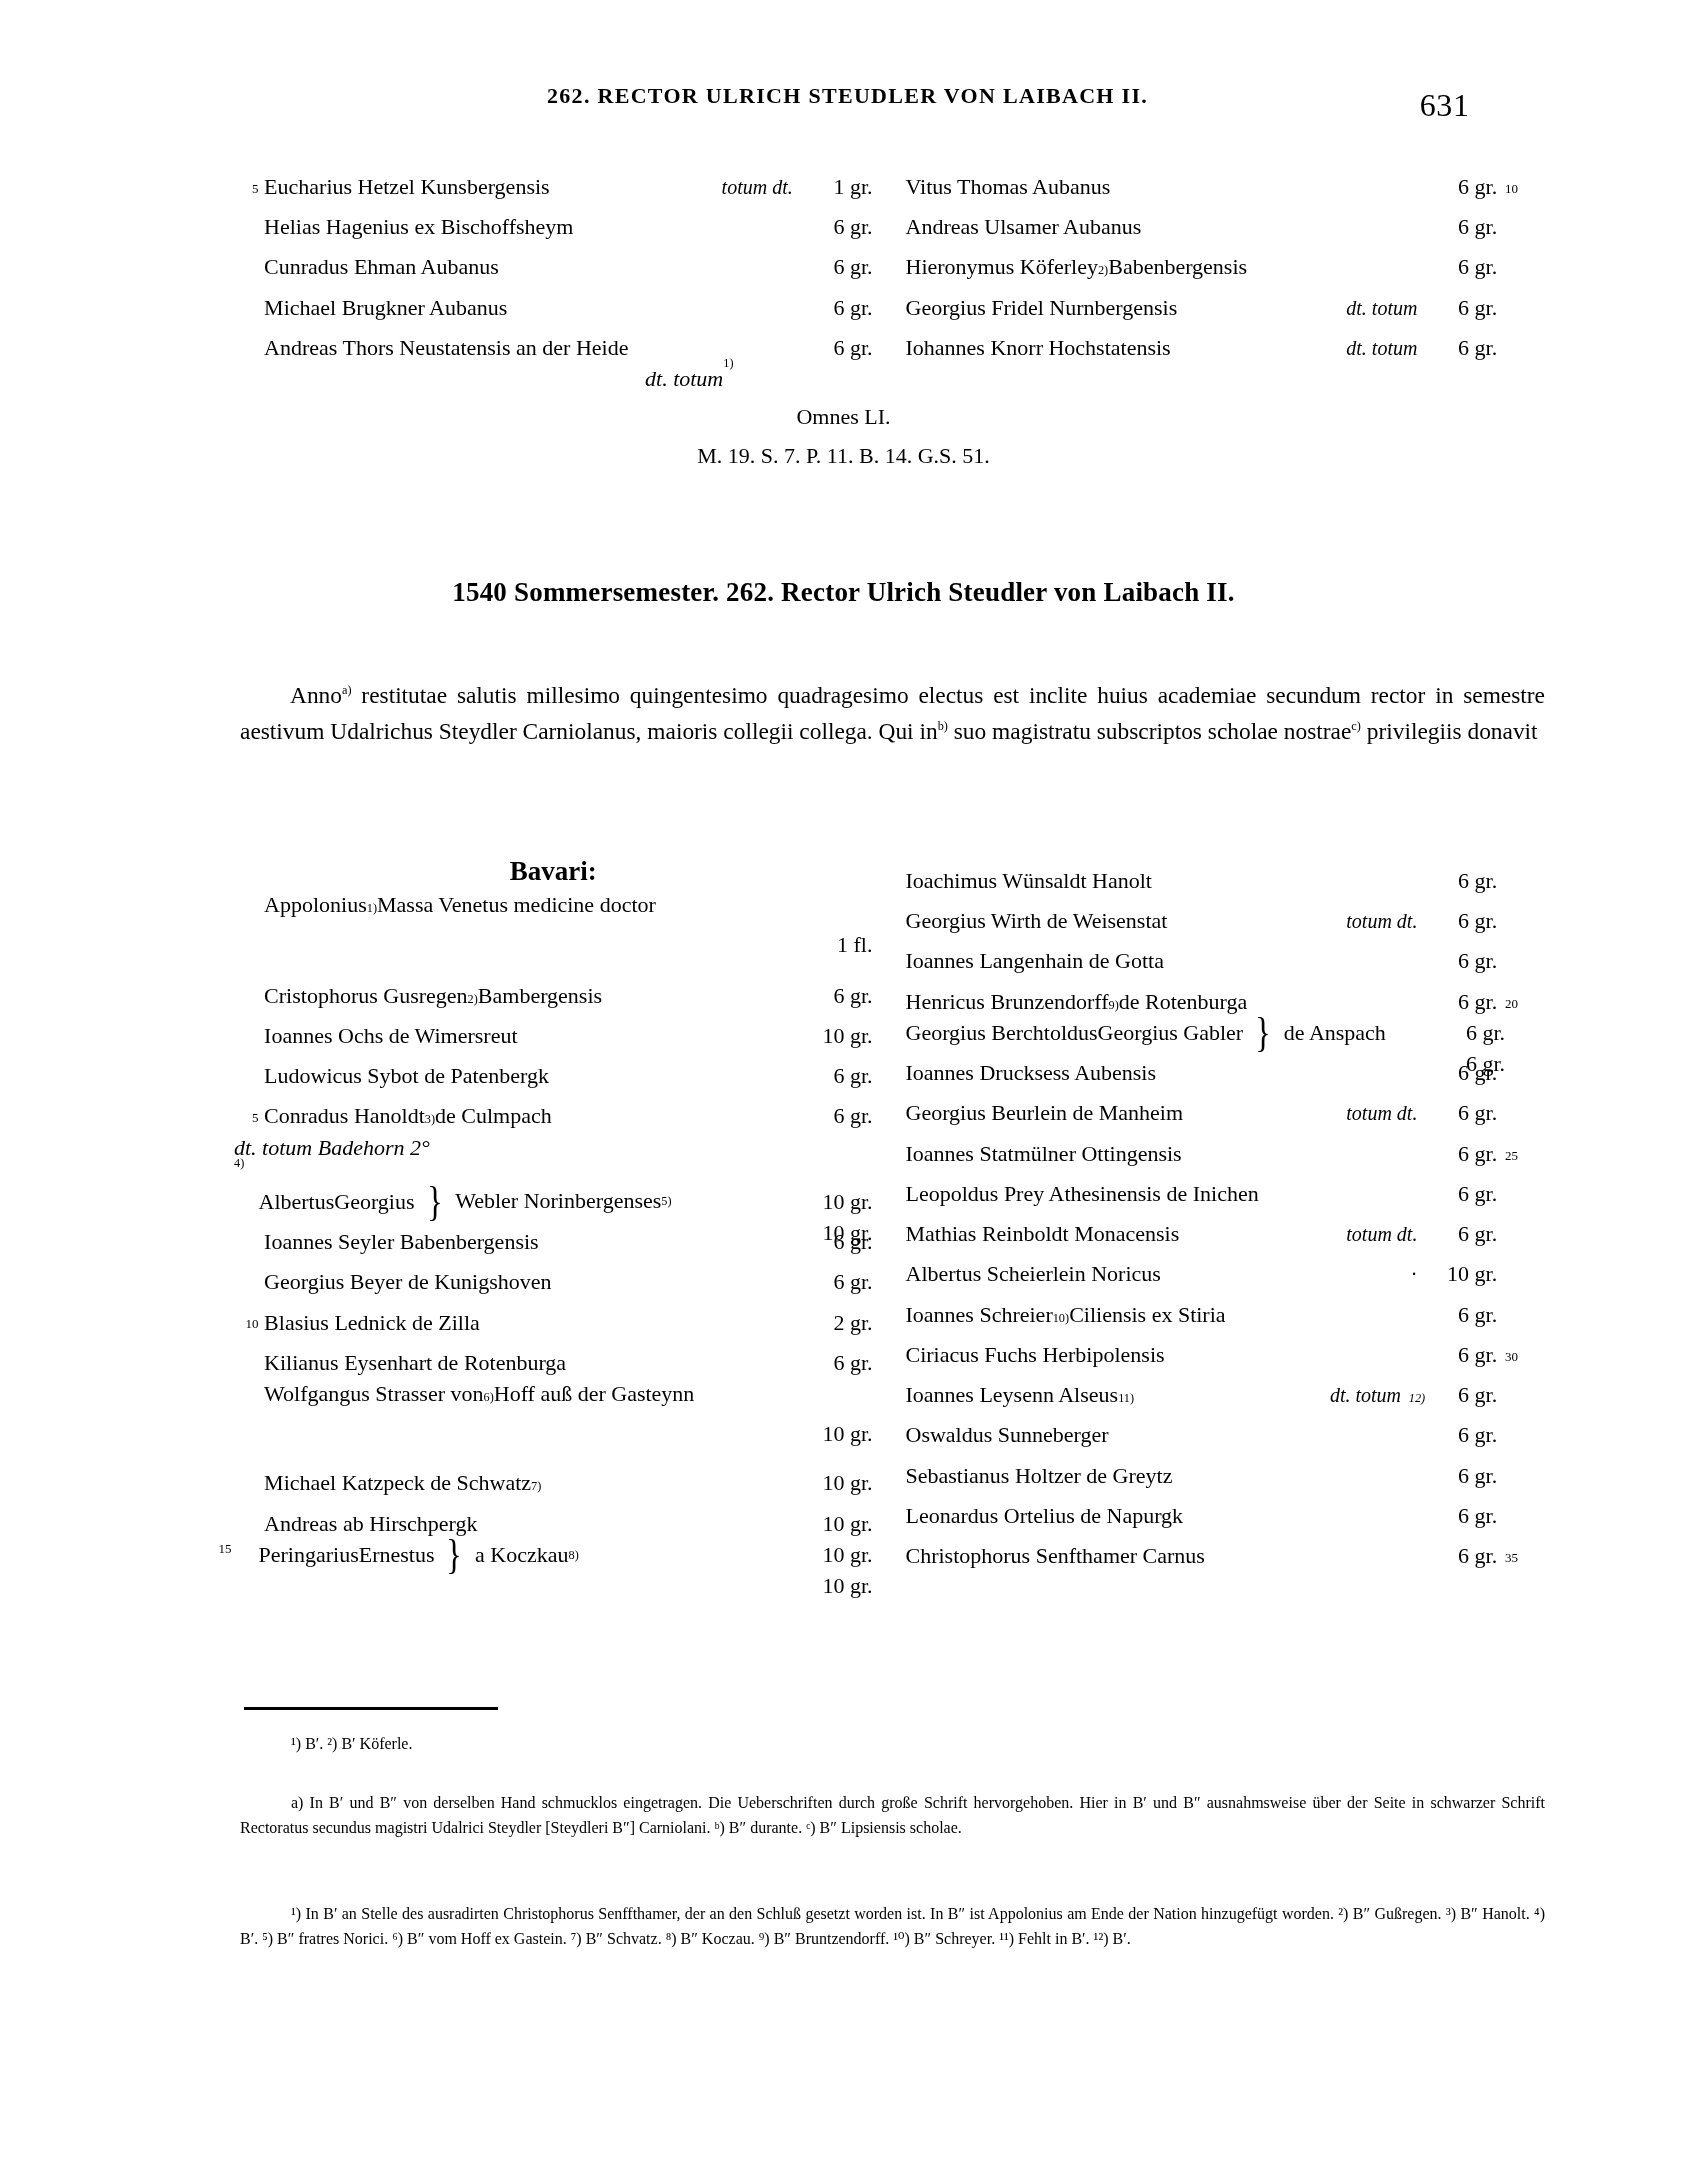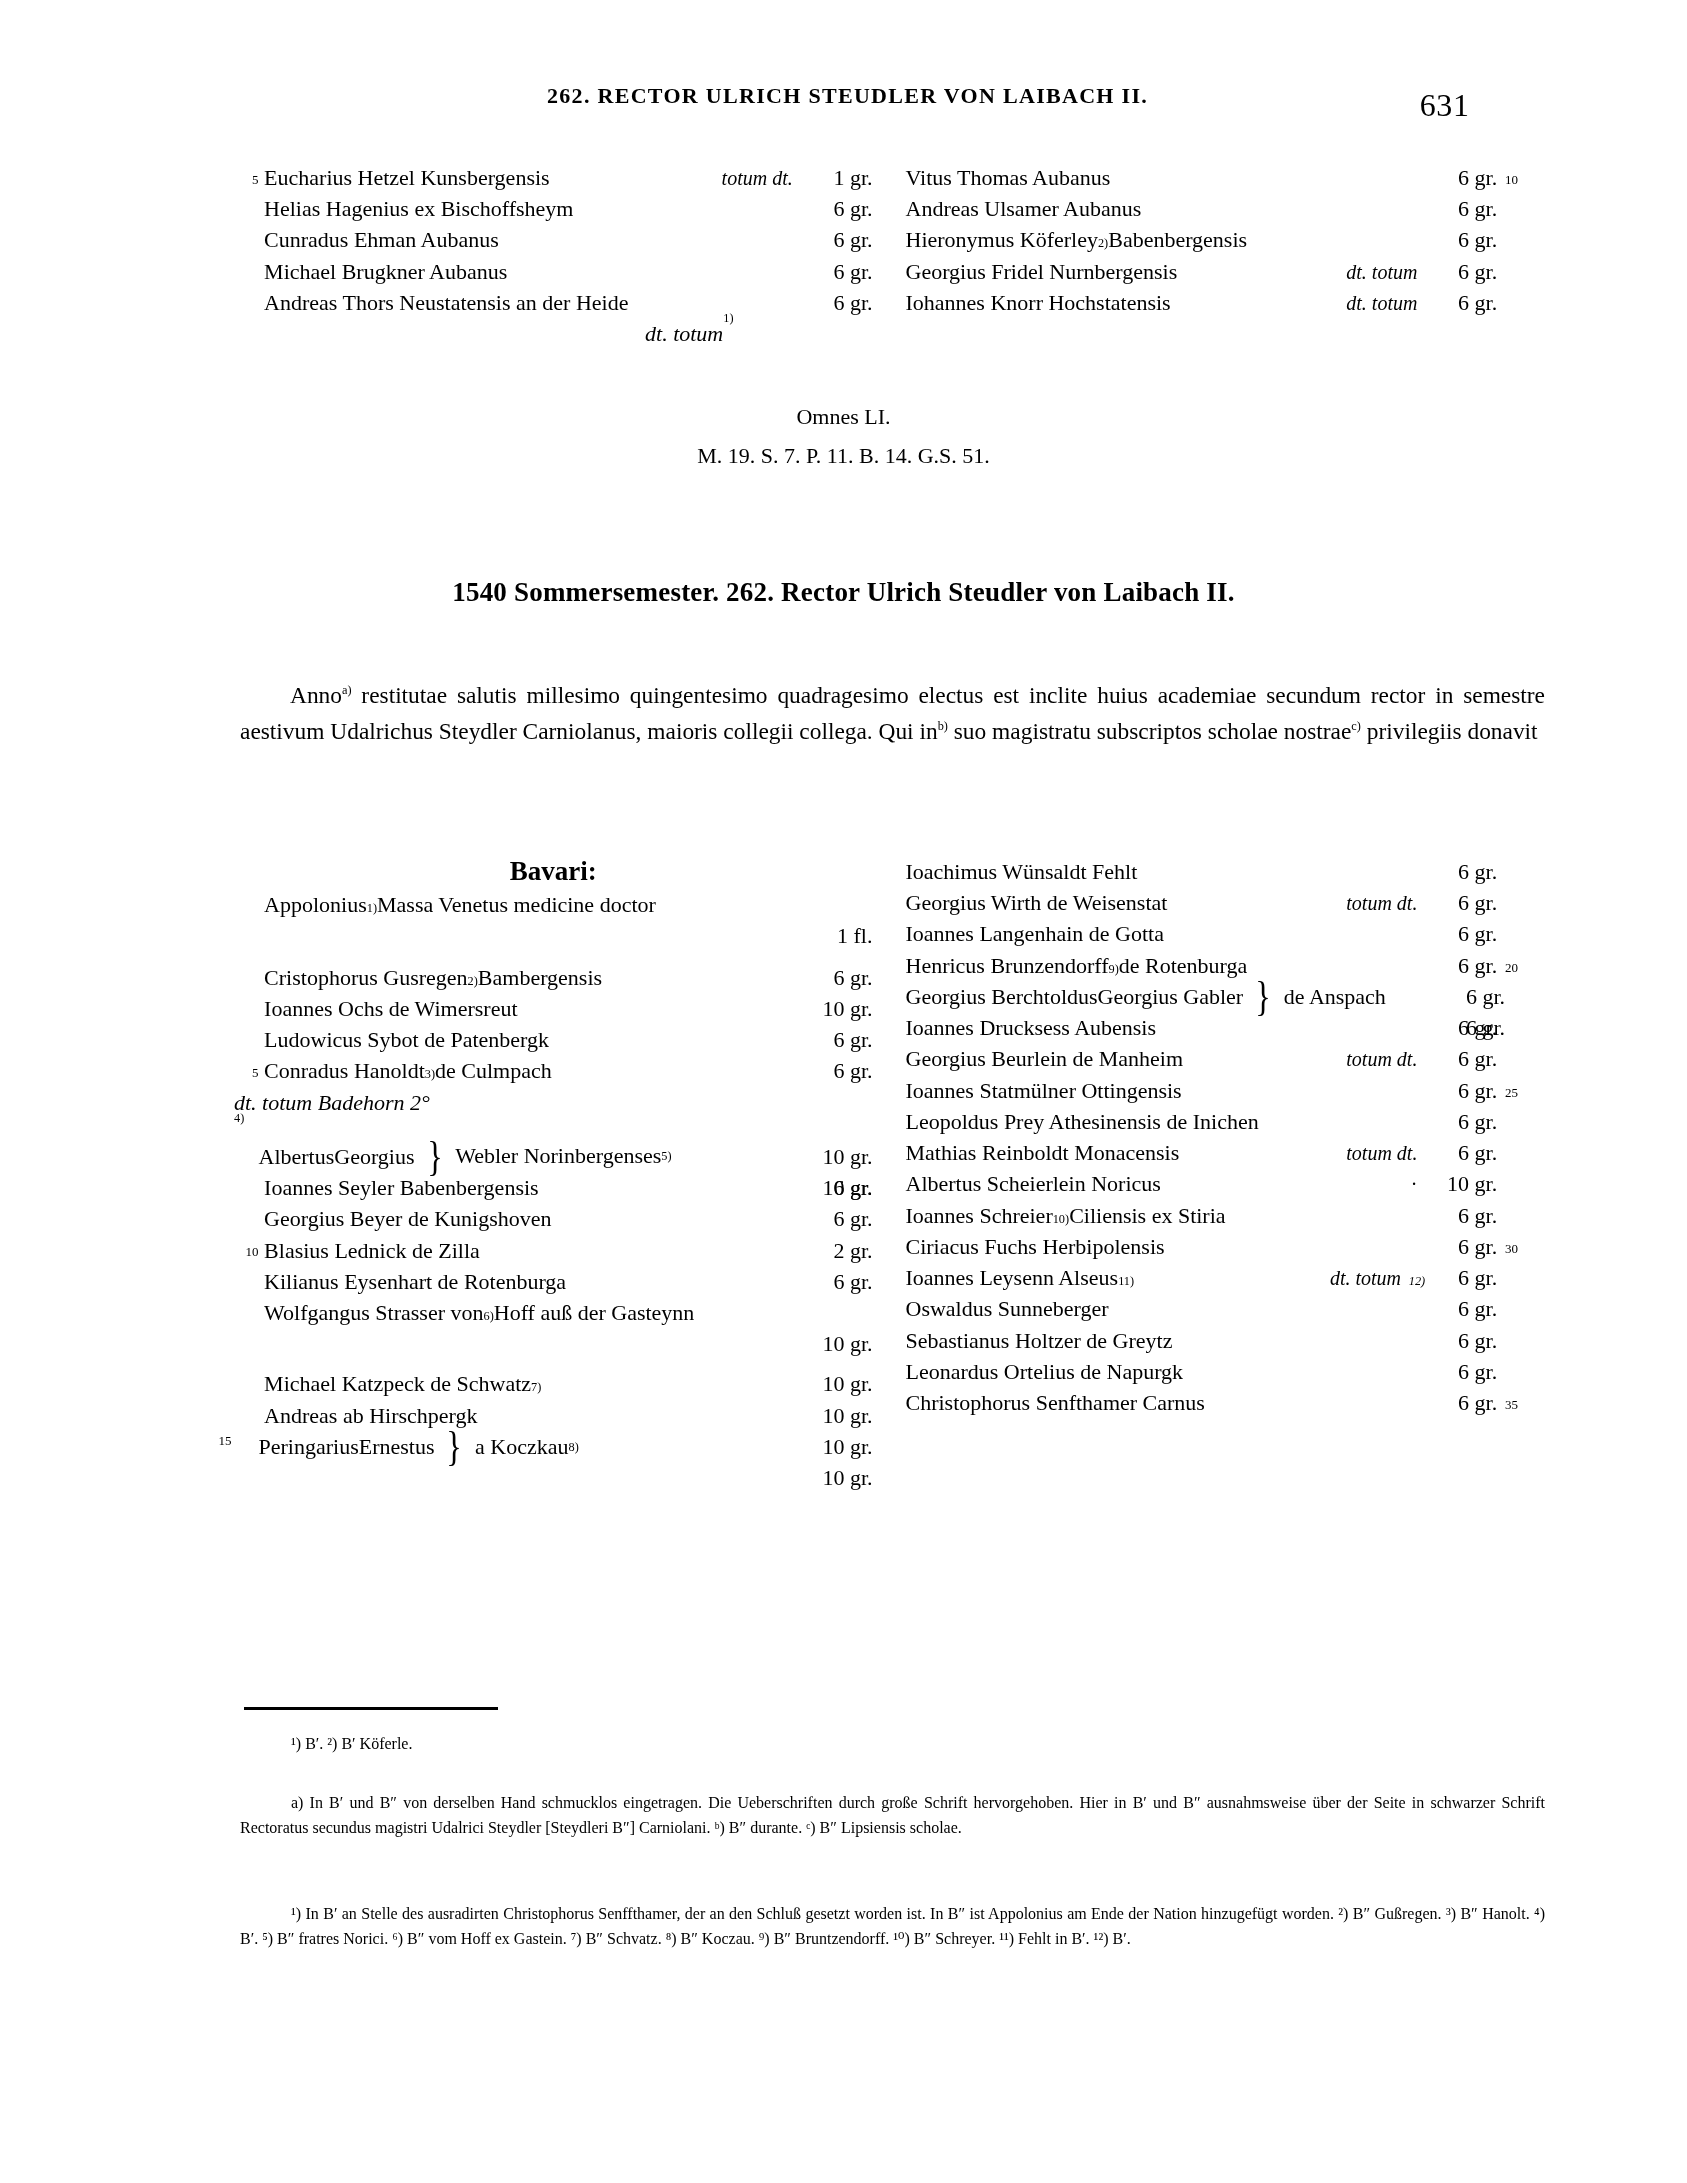--- a/index.html
+++ b/index.html
@@ -88,20 +88,21 @@
   }
   .note-it {
     font-style: italic;
     font-size: 20px;
     padding-right: 7.8px;
   }
   .amt {
     flex: 0 0 auto;
     text-align: right;
     min-width: 72px;
+    margin-top: 9px;
   }
   .rmarg {
     width: 39px;
     min-width: 39px;
     font-size: 13px;
     padding-left: 7.8px;
     position: relative;
     top: -1.1px;
   }
   .sup {
@@ -423,21 +424,21 @@
           <span class="sup">8)</span>
         <span class="brace-amts">
           <span>10 gr.</span>
           <span>10 gr.</span>
         </span>
       </div>
     </div>
 
     <div class="col right">
       <div class="row">
-        <span class="nm">Ioachimus Wünsaldt Fehlt</span>
+        <span class="nm">Ioachimus Wünsaldt Hanolt</span>
         <span class="mid"></span>
         <span class="amt">6 gr.</span>
         <span class="rmarg"></span>
       </div>
       <div class="row">
         <span class="nm">Georgius Wirth de Weisenstat</span>
         <span class="mid"></span>
         <span class="note-it">totum dt.</span>
         <span class="amt">6 gr.</span>
         <span class="rmarg"></span>

